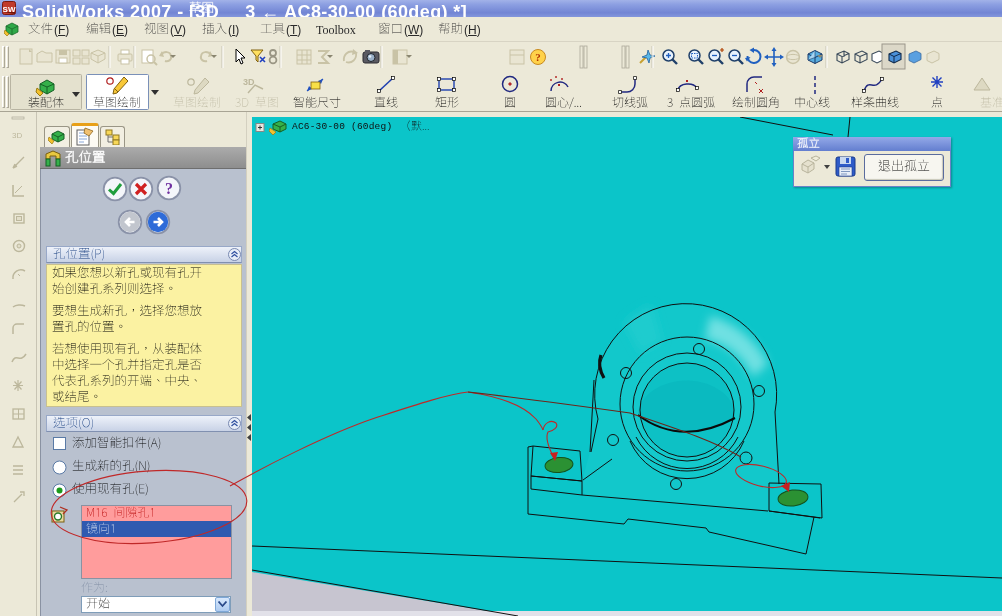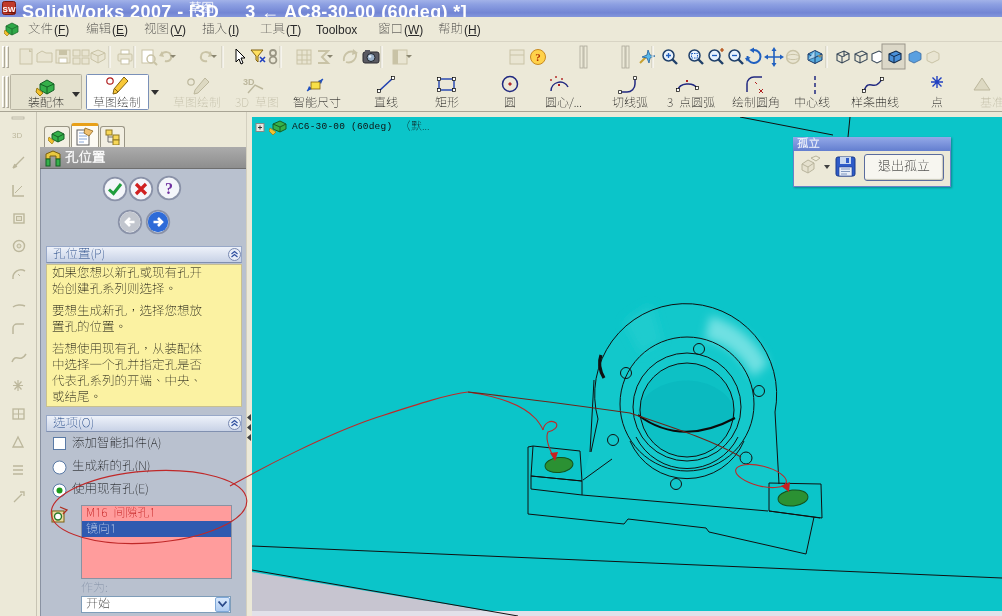--- a/index.html
+++ b/index.html
@@ -54,21 +54,21 @@
     </g>
   </svg>
 <div class="abs" style="left:228px;top:23px;font-size:12px;color:#2A2A2A">(<span style="text-decoration:underline">I</span>)</div>
 <svg style="position:absolute;left:260px;top:23px;overflow:visible" width="25" height="16">
     <g transform="translate(0 10.0) scale(0.01250 -0.01250)" fill="#2A2A2A">
       <use href="#gr5de5" x="0"></use>
       <use href="#gr5177" x="1000"></use>
     </g>
   </svg>
 <div class="abs" style="left:286px;top:23px;font-size:12px;color:#2A2A2A">(<span style="text-decoration:underline">T</span>)</div>
-<div class="abs" style="left:316px;top:23px;font-size:12px;color:#2A2A2A;font-family:Liberation Sans, sans-serif">Toolbox</div>
+<div class="abs" style="left:316px;top:23px;font-size:12px;color:#2A2A2A;font-family:Liberation Serif, serif">Toolbox</div>
 <svg style="position:absolute;left:378px;top:23px;overflow:visible" width="25" height="16">
     <g transform="translate(0 10.0) scale(0.01250 -0.01250)" fill="#2A2A2A">
       <use href="#gr7a97" x="0"></use>
       <use href="#gr53e3" x="1000"></use>
     </g>
   </svg>
 <div class="abs" style="left:404px;top:23px;font-size:12px;color:#2A2A2A">(<span style="text-decoration:underline">W</span>)</div>
 <svg style="position:absolute;left:438px;top:23px;overflow:visible" width="25" height="16">
     <g transform="translate(0 10.0) scale(0.01250 -0.01250)" fill="#2A2A2A">
       <use href="#gr5e2e" x="0"></use>

